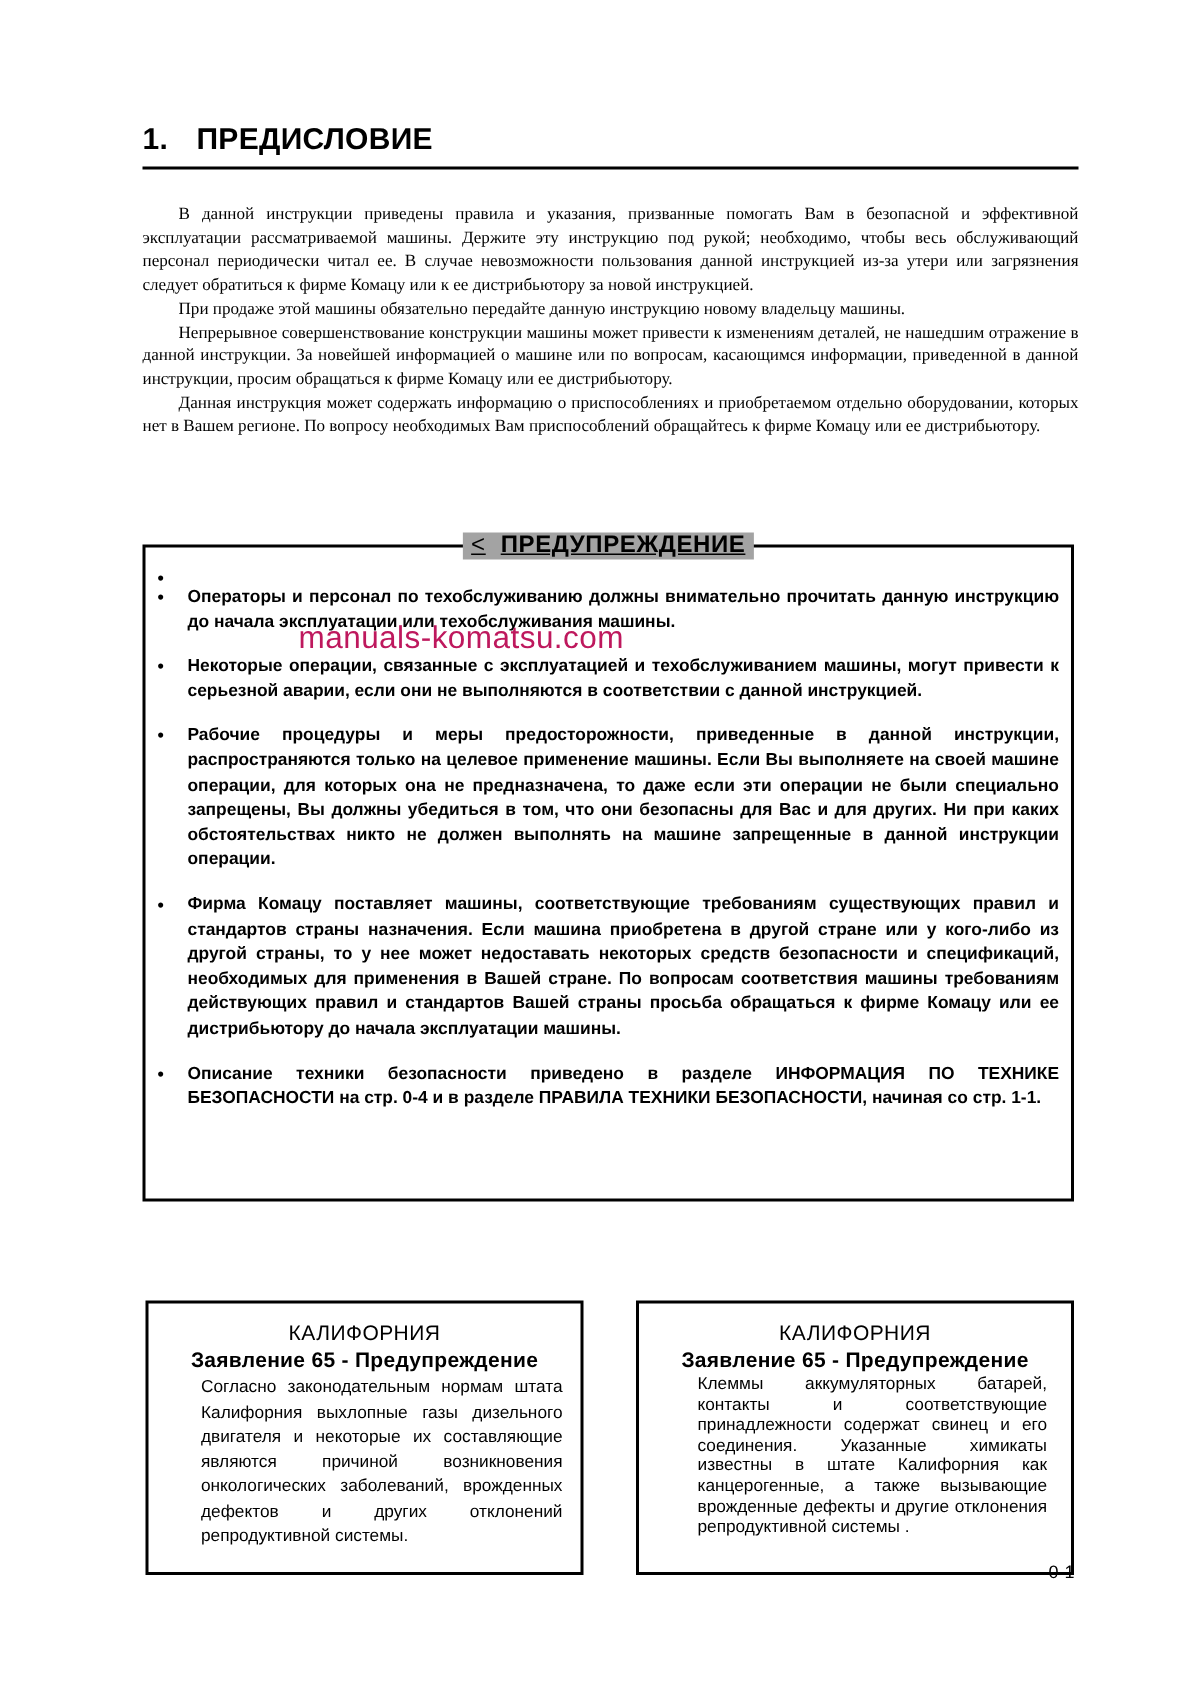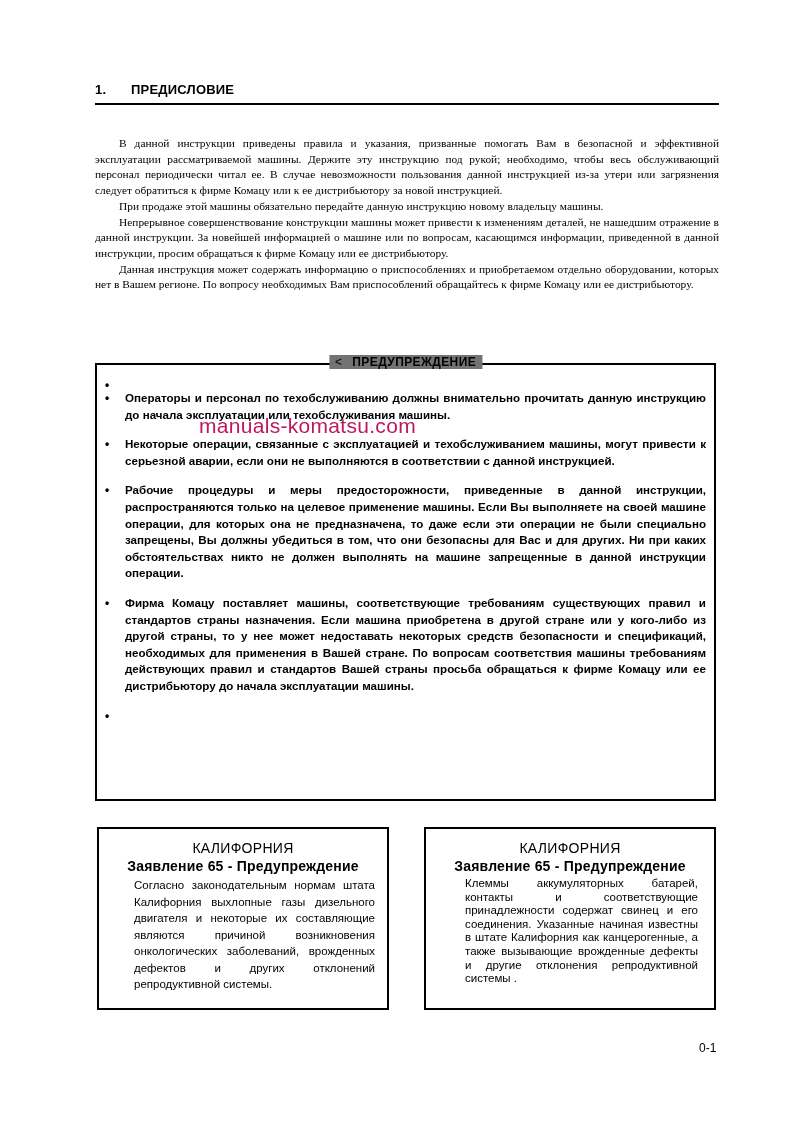--- a/index.html
+++ b/index.html
@@ -15,21 +15,21 @@
       color: #000;
       font-family: "Liberation Sans", sans-serif;
     }
     .page-title {
       position: absolute;
       left: 95px;
       top: 82px;
       width: 624px;
       font-family: "Liberation Sans", sans-serif;
       font-weight: bold;
-      font-size: 13px;
+      font-size: 20px;
       letter-spacing: 0.2px;
       padding-bottom: 6px;
       border-bottom: 2px solid #000;
     }
     .page-title .num { display: inline-block; width: 36px; }
 
     .intro {
       position: absolute;
       left: 95px;
       top: 136px;
@@ -48,26 +48,27 @@
       width: 621px;
       height: 438px;
       border: 2px solid #000;
       box-sizing: border-box;
     }
     .warning-title {
       position: absolute;
       top: -10px;
       left: 50%;
       transform: translateX(-50%);
-      background: #737373;
+      background: #a3a3a3;
       padding: 0 6px;
-      font-size: 12px;
+      font-size: 16px;
       font-weight: bold;
       letter-spacing: 0.4px;
       white-space: nowrap;
+      text-decoration: underline;
     }
     .warning-title .lt { font-weight: normal; margin-right: 10px; }
     .warning-list {
       list-style: none;
       margin: 0;
       padding: 12px 8px 0 8px;
     }
     .warning-list li {
       position: relative;
       padding-left: 20px;
@@ -90,21 +91,21 @@
       top: 414px;
       font-family: "Liberation Sans", sans-serif;
       font-size: 21px;
       color: #be185d;
       letter-spacing: 0.3px;
       pointer-events: none;
     }
 
     .ca-box {
       position: absolute;
-      top: 827px;
+      top: 867px;
       width: 292px;
       height: 183px;
       border: 2px solid #000;
       box-sizing: border-box;
       text-align: center;
       padding: 10px 8px 0 8px;
     }
     .ca-box.left { left: 97px; }
     .ca-box.right { left: 424px; }
     .ca-title {
@@ -160,31 +161,31 @@
 <div class="warning-box">
   <div class="warning-title">
     <span class="lt">&lt;</span><span>ПРЕДУПРЕЖДЕНИЕ</span>
   </div>
   <ul class="warning-list">
     <li><span class="bullet">•</span></li>
     <li><span class="bullet">•</span><span>Операторы и персонал по техобслуживанию должны внимательно прочитать данную инструкцию до начала эксплуатации или техобслуживания машины.</span></li>
     <li><span class="bullet">•</span><span>Некоторые операции, связанные с эксплуатацией и техобслуживанием машины, могут привести к серьезной аварии, если они не выполняются в соответствии с данной инструкцией.</span></li>
     <li><span class="bullet">•</span><span>Рабочие процедуры и меры предосторожности, приведенные в данной инструкции, распространяются только на целевое применение машины. Если Вы выполняете на своей машине операции, для которых она не предназначена, то даже если эти операции не были специально запрещены, Вы должны убедиться в том, что они безопасны для Вас и для других. Ни при каких обстоятельствах никто не должен выполнять на машине запрещенные в данной инструкции операции.</span></li>
     <li><span class="bullet">•</span><span>Фирма Комацу поставляет машины, соответствующие требованиям существующих правил и стандартов страны назначения. Если машина приобретена в другой стране или у кого-либо из другой страны, то у нее может недоставать некоторых средств безопасности и спецификаций, необходимых для применения в Вашей стране. По вопросам соответствия машины требованиям действующих правил и стандартов Вашей страны просьба обращаться к фирме Комацу или ее дистрибьютору до начала эксплуатации машины.</span></li>
-    <li><span class="bullet">•</span></li>
+    <li><span class="bullet">•</span><span>Описание техники безопасности приведено в разделе ИНФОРМАЦИЯ ПО ТЕХНИКЕ БЕЗОПАСНОСТИ на стр. 0-4 и в разделе ПРАВИЛА ТЕХНИКИ БЕЗОПАСНОСТИ, начиная со стр. 1-1.</span></li>
   </ul>
 </div>
 
 <div class="watermark">manuals-komatsu.com</div>
 
 <div class="ca-box left">
   <div class="ca-title">КАЛИФОРНИЯ</div>
   <div class="ca-sub">Заявление 65 - Предупреждение</div>
   <div class="ca-text">Согласно законодательным нормам штата Калифорния выхлопные газы дизельного двигателя и некоторые их составляющие являются причиной возникновения онкологических заболеваний, врожденных дефектов и других отклонений репродуктивной системы.</div>
 </div>
 
 <div class="ca-box right">
   <div class="ca-title">КАЛИФОРНИЯ</div>
   <div class="ca-sub">Заявление 65 - Предупреждение</div>
-  <div class="ca-text">Клеммы аккумуляторных батарей, контакты и соответствующие принадлежности содержат свинец и его соединения. Указанные начиная известны в штате Калифорния как канцерогенные, а также вызывающие врожденные дефекты и другие отклонения репродуктивной системы .</div>
+  <div class="ca-text">Клеммы аккумуляторных батарей, контакты и соответствующие принадлежности содержат свинец и его соединения. Указанные химикаты известны в штате Калифорния как канцерогенные, а также вызывающие врожденные дефекты и другие отклонения репродуктивной системы .</div>
 </div>
 
 <div class="page-number">0-1</div>
 
 </body></html>

